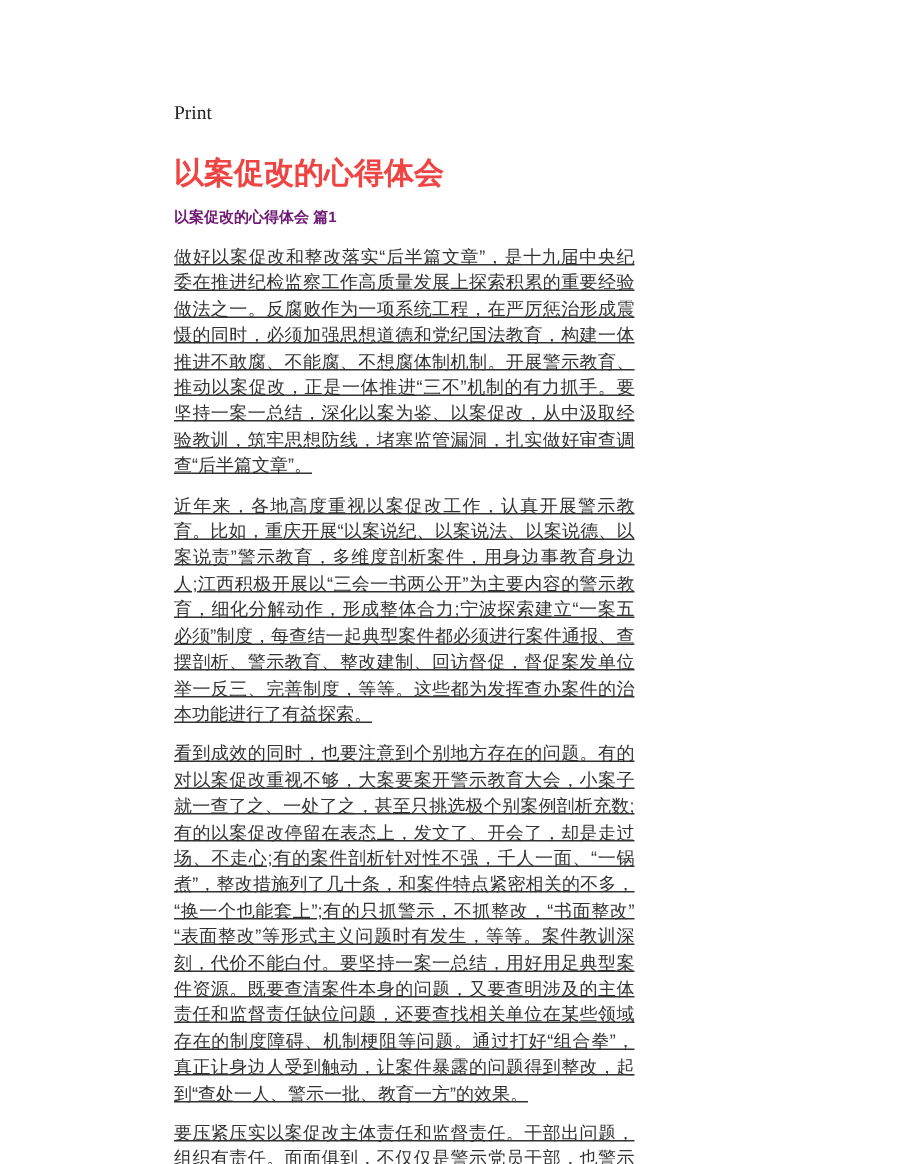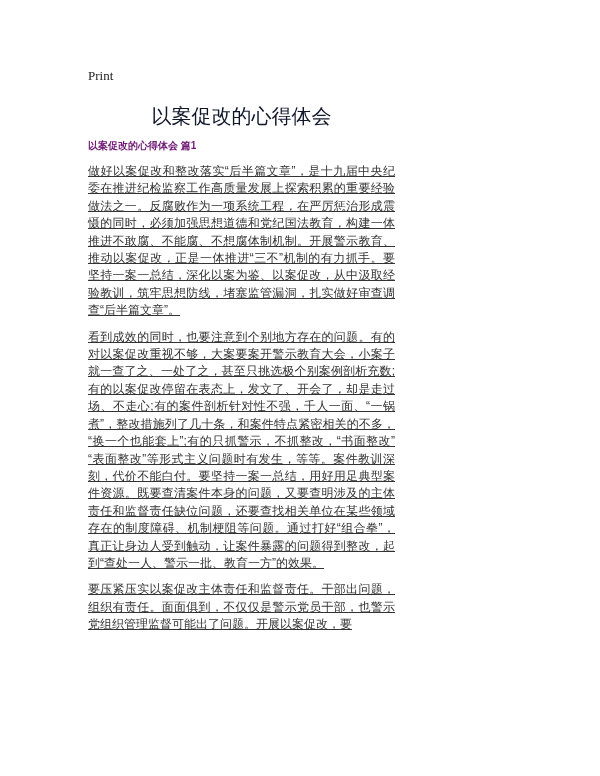--- a/index.html
+++ b/index.html
@@ -14,35 +14,36 @@
     font-family: "Liberation Sans", sans-serif;
     color: #333333;
     -webkit-font-smoothing: antialiased;
   }
   .page {
     box-sizing: border-box;
     width: 481px;
     height: 776px;
     padding: 66px 86px 0 88px;
     background: #ffffff;
+    margin-left: 28px;
   }
   .print-link {
     display: inline-block;
     font-family: "Liberation Serif", serif;
     font-size: 13px;
     color: #222222;
     cursor: pointer;
     line-height: 15px;
   }
   .page-title {
     margin: 20px 0 0 0;
-    text-align: center;
+    text-align: left;
     font-size: 20px;
-    font-weight: normal;
-    color: #0f172a;
+    font-weight: bold;
+    color: #ef4444;
     line-height: 24px;
   }
   .subtitle {
     margin-top: 15px;
     font-size: 13px;
     color: #333333;
     line-height: 16px;
   }
   .section-heading {
     margin: 9px 0 0 0;
@@ -72,17 +73,18 @@
 
   <div class="print-link">Print</div>
 
   <h1 class="page-title">以案促改的心得体会</h1>
 
 
   <h2 class="section-heading">以案促改的心得体会 篇1</h2>
 
   <div class="article">
     <p>做好以案促改和整改落实“后半篇文章”，是十九届中央纪委在推进纪检监察工作高质量发展上探索积累的重要经验做法之一。反腐败作为一项系统工程，在严厉惩治形成震慑的同时，必须加强思想道德和党纪国法教育，构建一体推进不敢腐、不能腐、不想腐体制机制。开展警示教育、推动以案促改，正是一体推进“三不”机制的有力抓手。要坚持一案一总结，深化以案为鉴、以案促改，从中汲取经验教训，筑牢思想防线，堵塞监管漏洞，扎实做好审查调查“后半篇文章”。</p>
+    <p>近年来，各地高度重视以案促改工作，认真开展警示教育。比如，重庆开展“以案说纪、以案说法、以案说德、以案说责”警示教育，多维度剖析案件，用身边事教育身边人;江西积极开展以“三会一书两公开”为主要内容的警示教育，细化分解动作，形成整体合力;宁波探索建立“一案五必须”制度，每查结一起典型案件都必须进行案件通报、查摆剖析、警示教育、整改建制、回访督促，督促案发单位举一反三、完善制度，等等。这些都为发挥查办案件的治本功能进行了有益探索。</p>
     <p>看到成效的同时，也要注意到个别地方存在的问题。有的对以案促改重视不够，大案要案开警示教育大会，小案子就一查了之、一处了之，甚至只挑选极个别案例剖析充数;有的以案促改停留在表态上，发文了、开会了，却是走过场、不走心;有的案件剖析针对性不强，千人一面、“一锅煮”，整改措施列了几十条，和案件特点紧密相关的不多，“换一个也能套上”;有的只抓警示，不抓整改，“书面整改”“表面整改”等形式主义问题时有发生，等等。案件教训深刻，代价不能白付。要坚持一案一总结，用好用足典型案件资源。既要查清案件本身的问题，又要查明涉及的主体责任和监督责任缺位问题，还要查找相关单位在某些领域存在的制度障碍、机制梗阻等问题。通过打好“组合拳”，真正让身边人受到触动，让案件暴露的问题得到整改，起到“查处一人、警示一批、教育一方”的效果。</p>
     <p>要压紧压实以案促改主体责任和监督责任。干部出问题，组织有责任。面面俱到，不仅仅是警示党员干部，也警示党组织管理监督可能出了问题。开展以案促改，要</p>
   </div>
 
 </div>
 
 </body></html>

